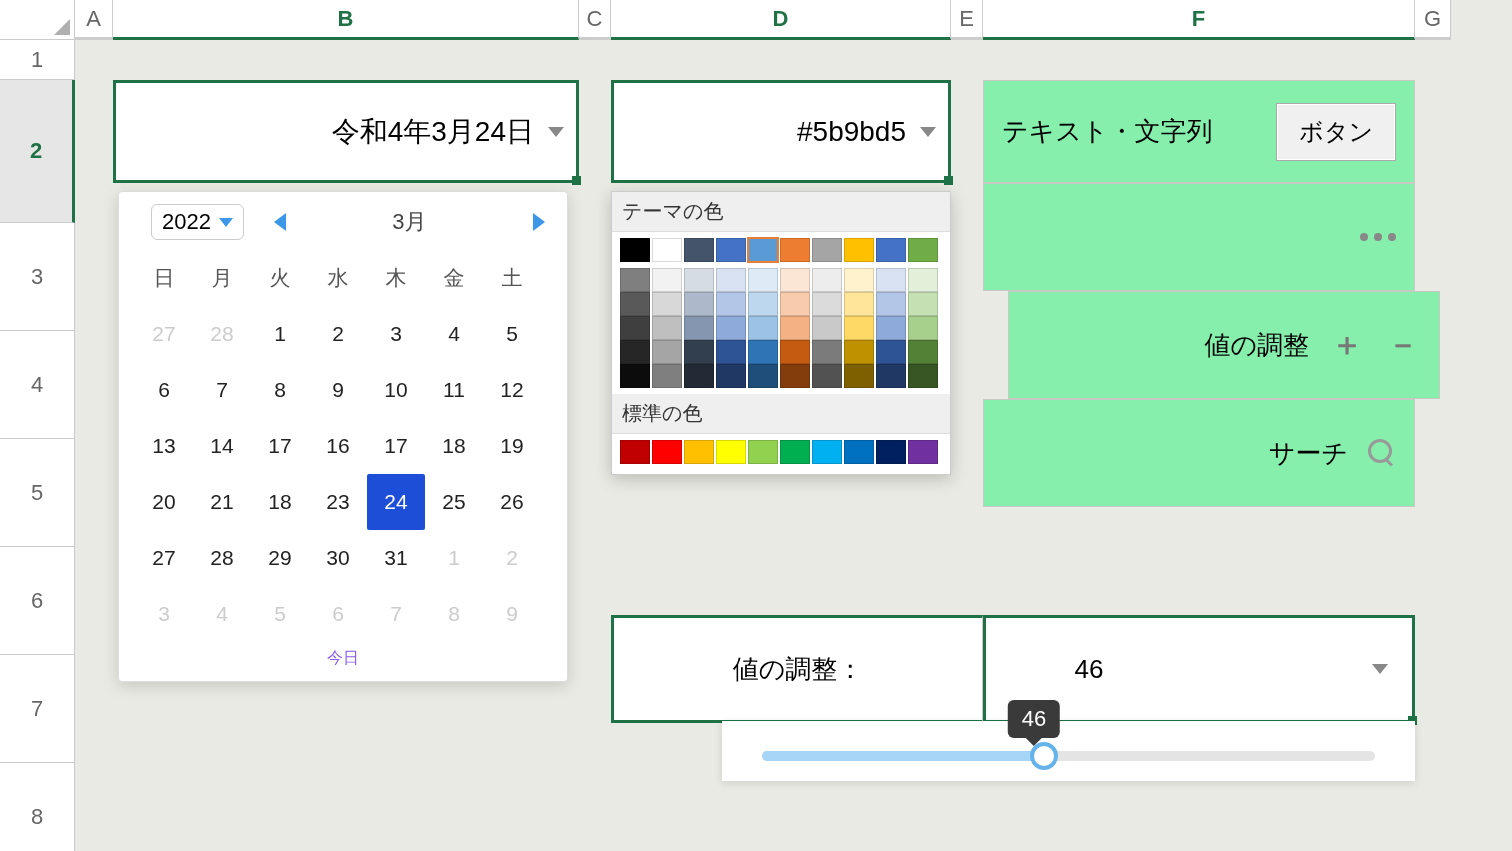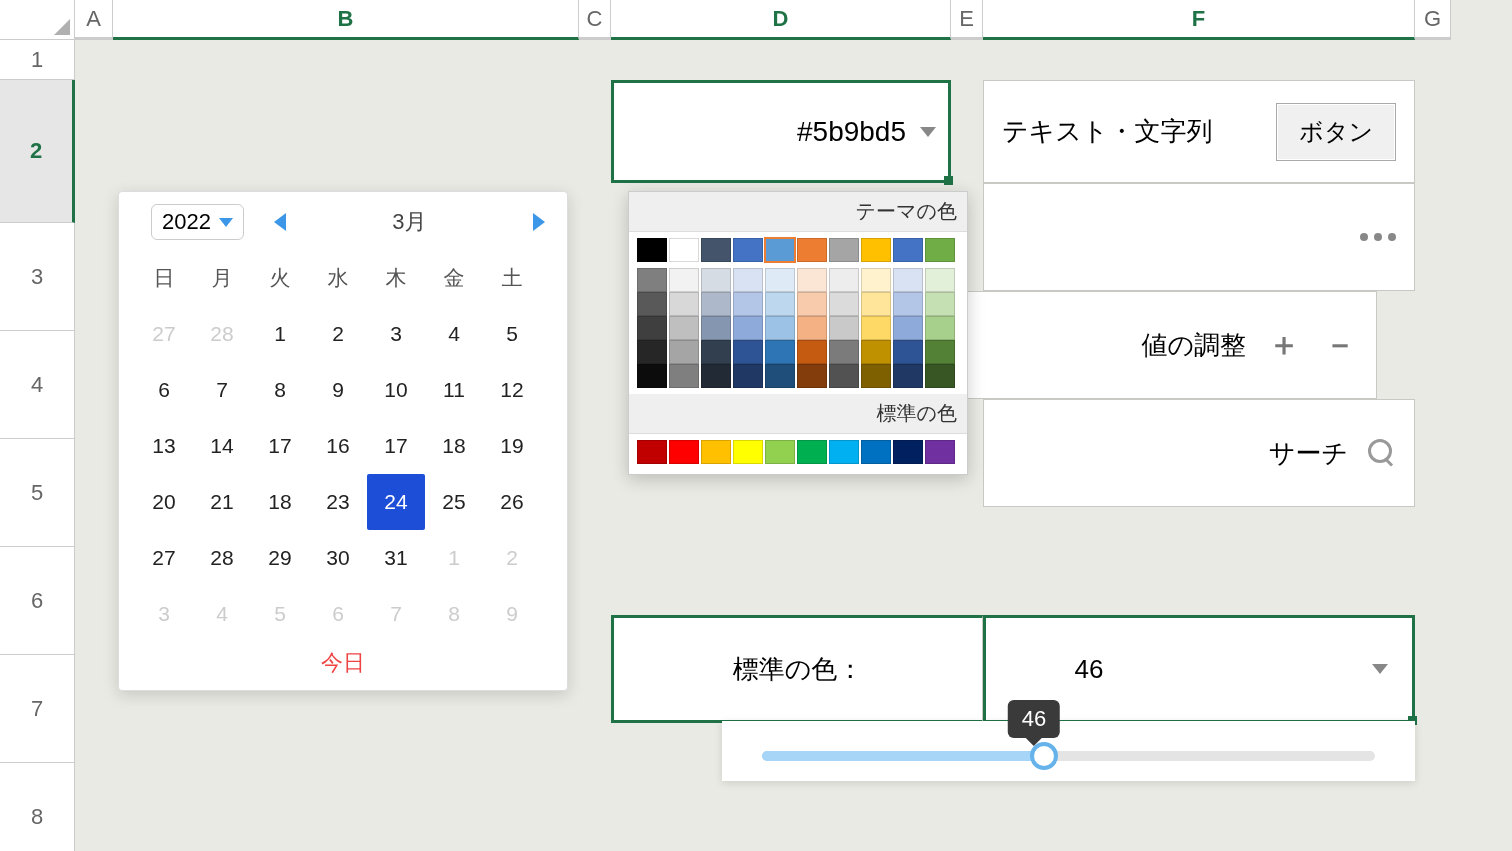--- a/index.html
+++ b/index.html
@@ -64,38 +64,38 @@
 .month-label { flex: 1; text-align: center; font-size: 22px; color: #444; }
 .cal-grid { display: grid; grid-template-columns: repeat(7, 58px); }
 .cal-dow, .cal-day {
   height: 56px; display: flex; align-items: center; justify-content: center;
   font-size: 21px;
 }
 .cal-dow { color: #555; }
 .cal-day { color: #222; cursor: pointer; }
 .cal-day.dim { color: #ccc; }
 .cal-day.sel { background: #1d4ed8; color: #fff; border-radius: 2px; }
-.today-link { text-align: center; color: #ef4444; font-size: 22px; padding-top: 6px; }
+.today-link { text-align: center; color: #8b5cf6; font-size: 16px; padding-top: 6px; }
 
 .colorpicker {
   position: absolute; background: #fff; border: 1px solid #ccc;
   box-shadow: 0 4px 16px rgba(0,0,0,0.2);
 }
 .cp-section-label {
   background: #efefef; padding: 6px 10px; font-size: 20px; color: #333;
   border-bottom: 1px solid #ddd;
 }
 .cp-grid { display: grid; grid-template-columns: repeat(10, 30px); gap: 2px; padding: 6px 8px; }
 .cp-grid.tight { gap: 0 2px; padding-top: 0; }
 .swatch { width: 30px; height: 24px; border: 1px solid rgba(0,0,0,0.15); }
 .swatch.sel { outline: 2px solid #ed7d31; outline-offset: -1px; }
 .std-row { display: flex; gap: 2px; padding: 6px 8px 10px 8px; }
 
 .panel-cell {
-  position: absolute; background: #ffffff; border: 1px solid #c8c8c4;
+  position: absolute; background: #86efac; border: 1px solid #c8c8c4;
   display: flex; align-items: center; justify-content: flex-end;
   padding: 0 18px; font-size: 26px; gap: 20px;
 }
 .panel-cell.left-label { justify-content: flex-start; }
 .btn {
   background: #f0f0f0; border: 1px solid #aaa; padding: 12px 22px;
   font-size: 24px; box-shadow: inset 0 0 0 1px #fff;
 }
 .icon-dots { display:flex; gap:6px; }
 .icon-dots span { width:8px;height:8px;background:#888;border-radius:50%; }
@@ -161,50 +161,55 @@
       <div class="row-h" style="height: 40px;">1</div>
       <div class="row-h active" style="height: 143px;">2</div>
       <div class="row-h" style="height: 108px;">3</div>
       <div class="row-h" style="height: 108px;">4</div>
       <div class="row-h" style="height: 108px;">5</div>
       <div class="row-h" style="height: 108px;">6</div>
       <div class="row-h" style="height: 108px;">7</div>
       <div class="row-h" style="height: 108px;">8</div>
     </div>
 
+  <div class="green-cell" style="left:113px; top:80px; width:466px; height:103px;">
+    <span>令和4年3月24日</span>
+    <span class="dropdown-caret"></span>
+    <span class="select-handle"></span>
+  </div>
 
   <div class="green-cell" style="left:611px; top:80px; width:340px; height:103px;">
     <span>#5b9bd5</span>
     <span class="dropdown-caret"></span>
     <span class="select-handle"></span>
   </div>
 
   <div class="panel-cell left-label" style="left:983px; top:80px; width:432px; height:103px; justify-content:space-between;">
     <span>テキスト・文字列</span>
     <button class="btn">ボタン</button>
   </div>
   <div class="panel-cell" style="left:983px; top:183px; width:432px; height:108px;">
     <span class="icon-dots">
         <span></span>
         <span></span>
         <span></span>
       </span>
   </div>
-  <div class="panel-cell" style="left:945px; top:291px; width:432px; height:108px;">
+  <div class="panel-cell" style="left:1008px; top:291px; width:432px; height:108px;">
     <span>値の調整</span>
     <span class="plus-icon">＋</span>
     <span class="minus-icon">－</span>
   </div>
   <div class="panel-cell" style="left:983px; top:399px; width:432px; height:108px;">
     <span>サーチ</span>
     <span class="search-icon"></span>
   </div>
 
   <div class="val-cell" style="left:611px; top:615px; width:372px; height:108px; border:3px solid #1f7246; border-right:1px solid #c8c8c4;">
-    <span>標準の色：</span>
+    <span>値の調整：</span>
   </div>
   <div class="val-cell" style="left:983px; top:615px; width:432px; height:108px; border:3px solid #1f7246; justify-content:center; gap:190px; padding:0 24px;">
     <span style="flex:1;text-align:center">46</span>
     <span class="dropdown-caret"></span>
     <span class="select-handle"></span>
   </div>
 
   <div class="calendar" style="left:118px; top:191px; width:450px;">
     <div class="cal-hdr">
       <div class="year-select">
@@ -264,21 +269,21 @@
         <div class="cal-day dim">4</div>
         <div class="cal-day dim">5</div>
         <div class="cal-day dim">6</div>
         <div class="cal-day dim">7</div>
         <div class="cal-day dim">8</div>
         <div class="cal-day dim">9</div>
       </div>
     <div class="today-link">今日</div>
   </div>
 
-  <div class="colorpicker" style="left:628px; top:191px; width:340px;text-align:right;">
+  <div class="colorpicker" style="left:611px; top:191px; width:340px;">
     <div class="cp-section-label">テーマの色</div>
     <div class="cp-grid" id="theme-row">
         <div class="swatch" style="background: rgb(0, 0, 0);"></div>
         <div class="swatch" style="background: rgb(255, 255, 255);"></div>
         <div class="swatch" style="background: rgb(68, 84, 106);"></div>
         <div class="swatch" style="background: rgb(68, 114, 196);"></div>
         <div class="swatch sel" style="background: rgb(91, 155, 213);"></div>
         <div class="swatch" style="background: rgb(237, 125, 49);"></div>
         <div class="swatch" style="background: rgb(165, 165, 165);"></div>
         <div class="swatch" style="background: rgb(255, 192, 0);"></div>

